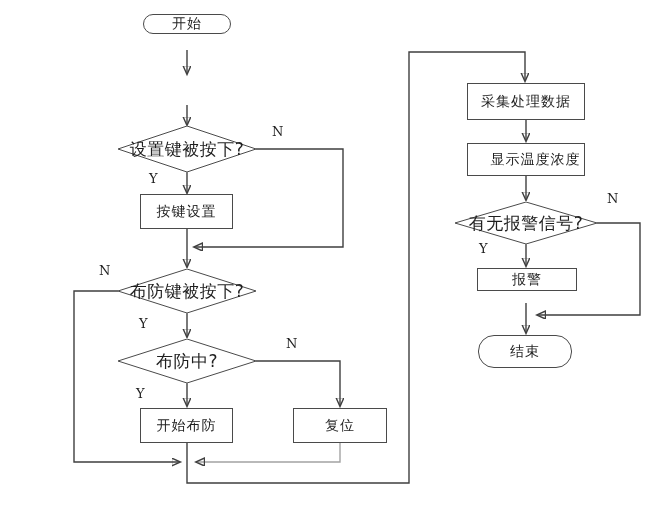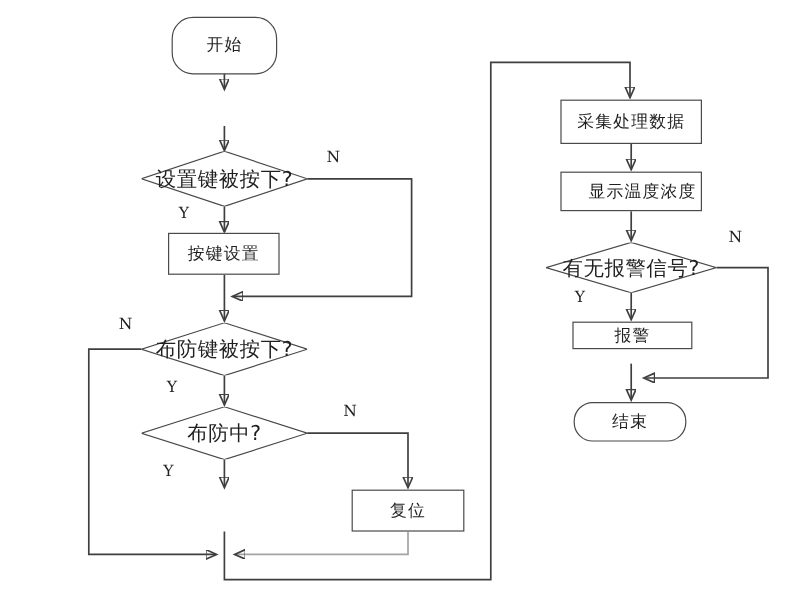--- a/index.html
+++ b/index.html
@@ -96,21 +96,21 @@
     <path d="M256,361 H340 V406" marker-end="url(#arw)"></path>
     <path class="gray" d="M340,443 V462 H196" marker-end="url(#arw)"></path>
     <path d="M187,443 V483 H409 V52 H525 V81" marker-end="url(#arw)"></path>
     <path d="M526,120 V141" marker-end="url(#arw)"></path>
     <path d="M526,176 V200" marker-end="url(#arw)"></path>
     <path d="M526,244 V266" marker-end="url(#arw)"></path>
     <path d="M526,303 V333" marker-end="url(#arw)"></path>
     <path d="M597,223 H640 V315 H537" marker-end="url(#arw)"></path>
   </svg>
 
-  <div class="node terminator" style="left:143px; top:14px; width:88px; height:48px;">
+  <div class="node terminator" style="left:143px; top:14px; width:88px; height:20px;">
     <span>开始</span>
   </div>
 
 
   <div class="node decision" style="left:118px; top:126px; width:138px; height:46px;">
     <svg viewBox="0 0 100 100" preserveAspectRatio="none">
       <polygon points="50,0 100,50 50,100 0,50"></polygon>
     </svg>
     <span class="lbl">设置键被按下?</span>
   </div>
@@ -126,20 +126,23 @@
     <span class="lbl">布防键被按下?</span>
   </div>
 
   <div class="node decision" style="left:118px; top:339px; width:138px; height:44px;">
     <svg viewBox="0 0 100 100" preserveAspectRatio="none">
       <polygon points="50,0 100,50 50,100 0,50"></polygon>
     </svg>
     <span class="lbl">布防中?</span>
   </div>
 
+  <div class="node process" style="left:140px; top:408px; width:93px; height:35px;">
+    <span>开始布防</span>
+  </div>
 
   <div class="node process" style="left:467px; top:83px; width:118px; height:37px;">
     <span>采集处理数据</span>
   </div>
 
   <div class="node process" style="left:293px; top:408px; width:94px; height:35px;">
     <span>复位</span>
   </div>
 
   <div class="node process" style="left:467px; top:143px; width:118px; height:33px;padding-left:19px;">

